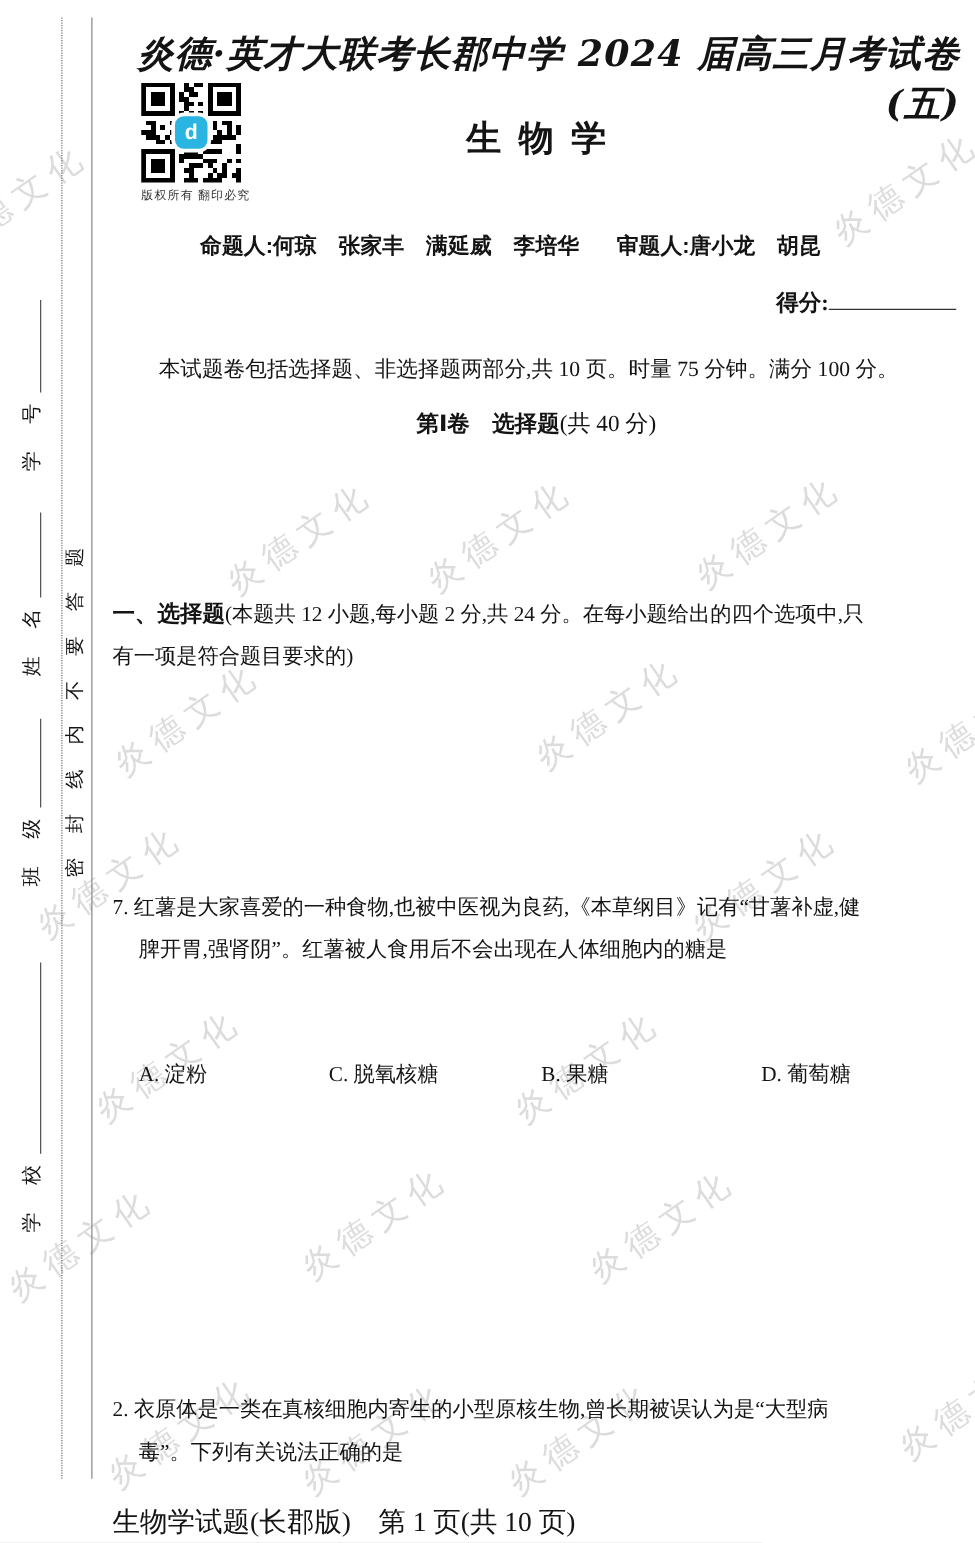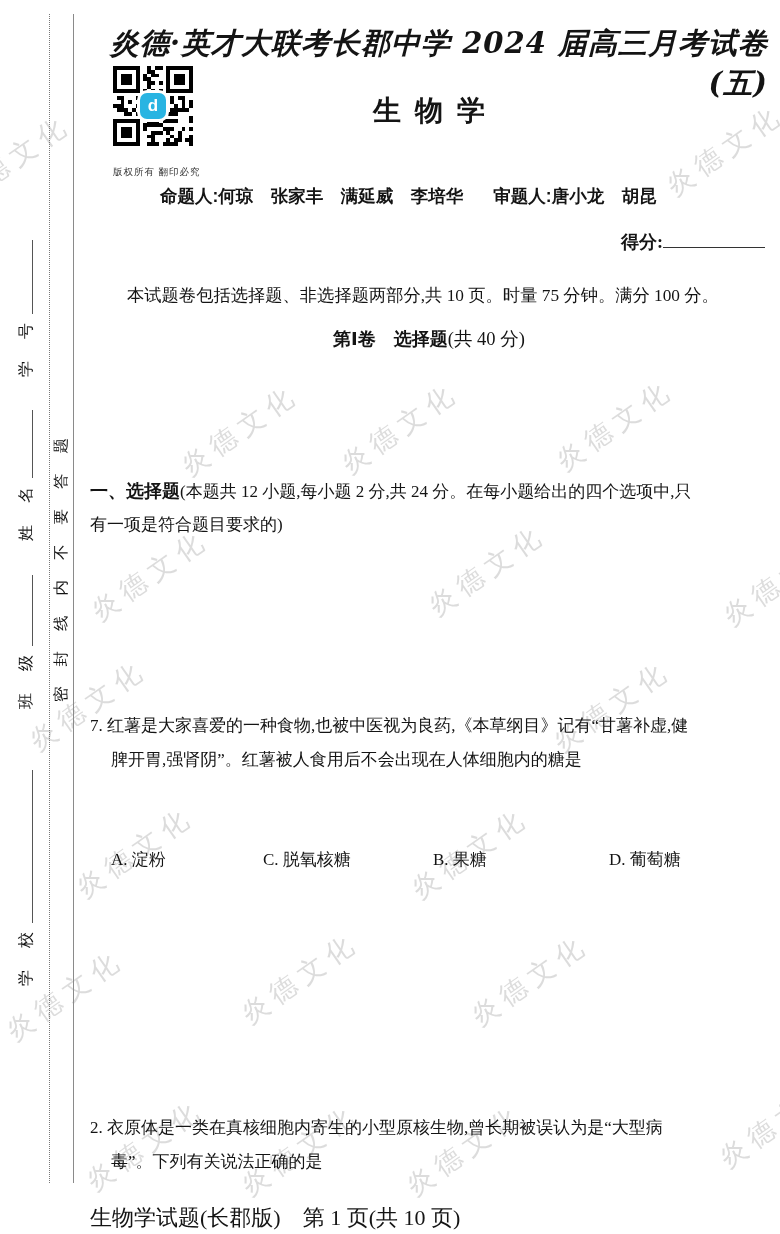--- a/index.html
+++ b/index.html
@@ -27,21 +27,21 @@
   
   .series-title{position:absolute;left:90px;top:24px;width:678px;text-align:right;
       font-family:"DejaVu Serif",serif;font-weight:bold;font-style:italic;
       font-size:29px;letter-spacing:1px;}
   .qrwrap{position:absolute;left:113px;top:66px;width:80px;}
   .qrbox{position:relative;width:80px;height:80px;}
   .qr-logo{position:absolute;left:27px;top:27px;width:26px;height:26px;background:#29b4e2;
       border-radius:7px;box-shadow:0 0 0 3px #fff;color:#fff;
       font-family:"Liberation Sans",sans-serif;font-weight:bold;font-size:17px;
       display:flex;align-items:center;justify-content:center;}
-  .qr-caption{margin-top:20px;font-size:9.5px;letter-spacing:1px;color:#333;white-space:nowrap;}
+  .qr-caption{margin-top:4px;font-size:9.5px;letter-spacing:1px;color:#333;white-space:nowrap;}
   .subject-title{position:absolute;left:90px;top:92px;width:678px;text-align:center;
       font-size:28px;letter-spacing:14px;text-indent:14px;}
   .authors{position:absolute;left:160px;top:184px;font-size:17.5px;display:flex;gap:30px;white-space:nowrap;}
   .score{position:absolute;left:621px;top:229px;font-size:18px;font-weight:bold;white-space:nowrap;}
   .score .blank{display:inline-block;width:102px;border-bottom:1.2px solid #333;height:1em;vertical-align:baseline;}
   .exam-info{position:absolute;left:127px;top:283px;font-size:17.3px;white-space:nowrap;}
   .section-title{position:absolute;left:90px;top:326px;width:678px;text-align:center;font-size:18.5px;}
 
   
   .content{position:absolute;left:90px;top:374px;width:678px;font-size:17px;

